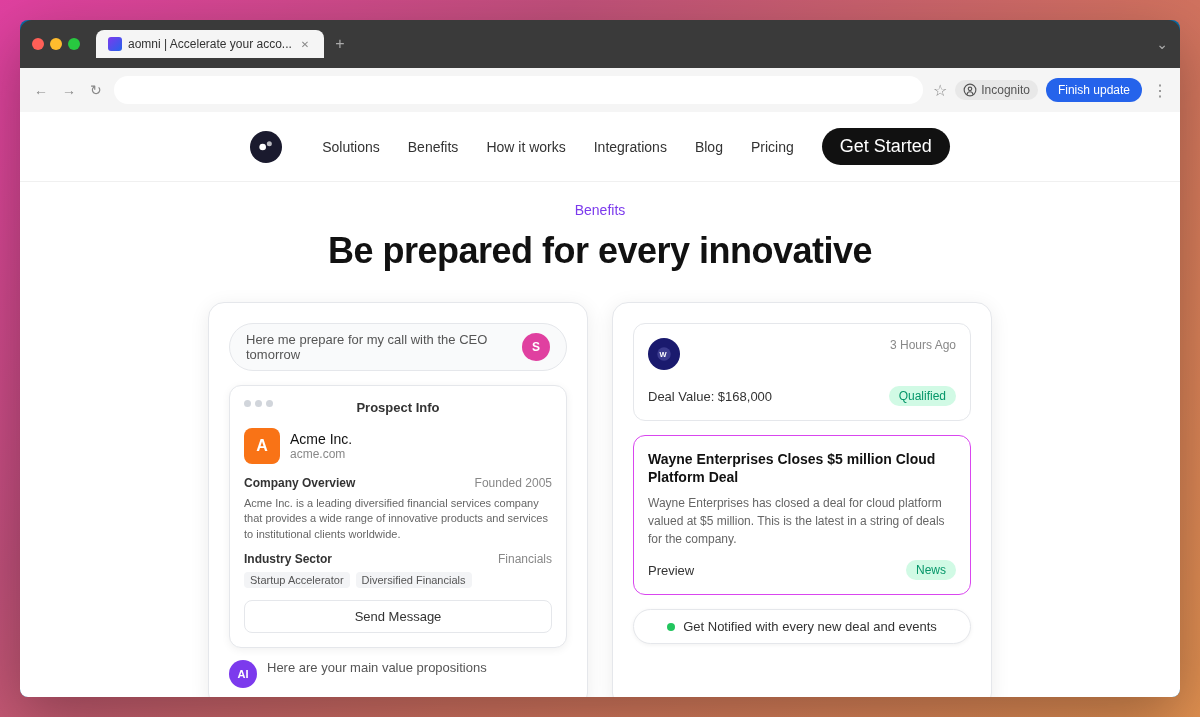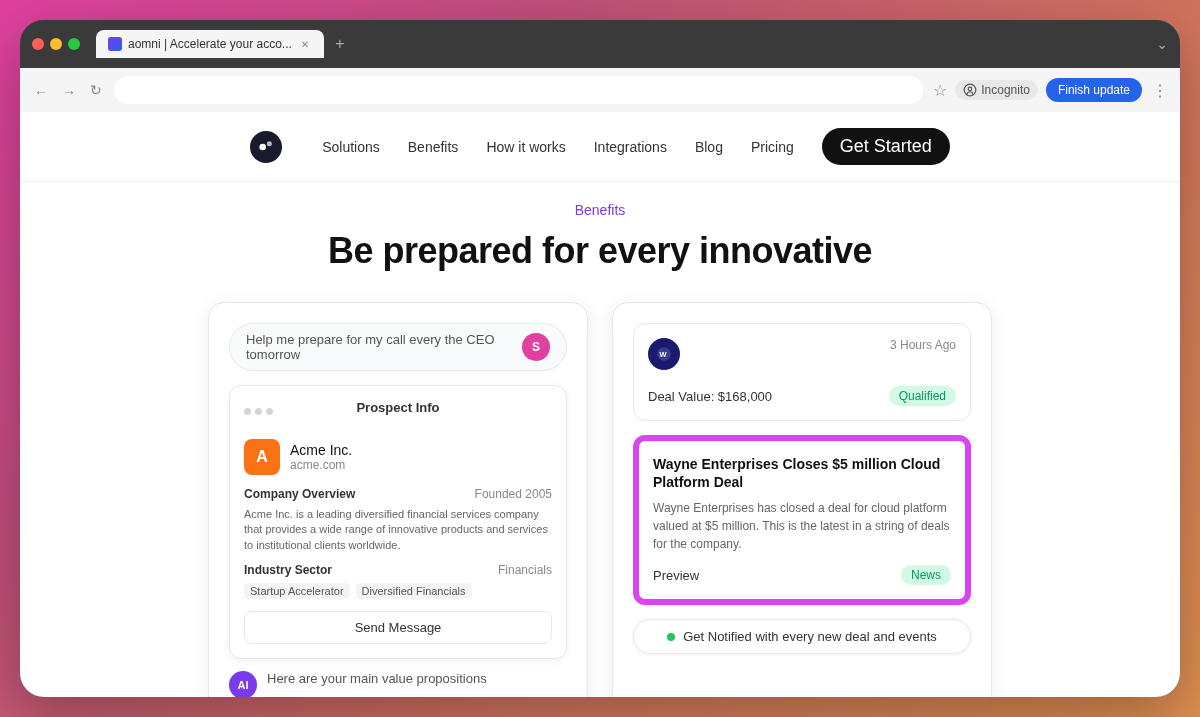--- a/index.html
+++ b/index.html
@@ -248,23 +248,23 @@
     
     .prospect-card {
       background: white;
       border-radius: 12px;
       border: 1px solid #e5e7eb;
       padding: 14px;
       box-shadow: 0 2px 8px rgba(0,0,0,0.06);
     }
     .prospect-card-header {
       display: flex;
-      align-items: flex-end;
-      justify-content: center;
-      margin-bottom: 24px;
+      align-items: flex-start;
+      justify-content: center;
+      margin-bottom: 13px;
       position: relative;
     }
     .window-dots {
       position: absolute;
       left: 0;
       display: flex;
       gap: 4px;
     }
     .dot {
       width: 7px;
@@ -439,21 +439,21 @@
       background: #d1fae5;
       color: #059669;
       border-radius: 12px;
       padding: 3px 10px;
       font-size: 12px;
       font-weight: 500;
     }
 
     
     .news-card {
-      border: 6px solid #d946ef;
+      border: 1px solid #d946ef;
       border-radius: 12px;
       padding: 14px;
       margin-bottom: 14px;
     }
     .news-title {
       font-size: 14px;
       font-weight: 600;
       color: #111;
       line-height: 1.3;
       margin-bottom: 8px;
@@ -507,21 +507,21 @@
     }
 
     
     .outer-wrapper {
       padding: 20px;
       height: 717px;
       display: flex;
       flex-direction: column;
     }
     .browser-outer {
-      border-radius: 24px;
+      border-radius: 8px;
       overflow: hidden;
       flex: 1;
       background: #0369a1;
       box-shadow: 0 20px 60px rgba(0,0,0,0.3);
     }
     .scrollable-content {
       background: white;
       overflow-y: auto;
       height: calc(100% - 73px);
     }
@@ -595,21 +595,21 @@
 
       <div class="hero">
         <div class="hero-label">Benefits</div>
         <h1 class="hero-title">Be prepared for every innovative</h1>
       </div>
 
       <div class="cards-section">
 
         <div class="left-card">
           <div class="chat-input-row">
-            <span class="chat-input-text">Help me prepare for my call every the CEO tomorrow</span>
+            <span class="chat-input-text">Here me prepare for my call with the CEO tomorrow</span>
             <div class="chat-avatar">S</div>
           </div>
 
           <div class="prospect-card">
             <div class="prospect-card-header">
               <div class="window-dots">
                 <div class="dot"></div>
                 <div class="dot"></div>
                 <div class="dot"></div>
               </div>

